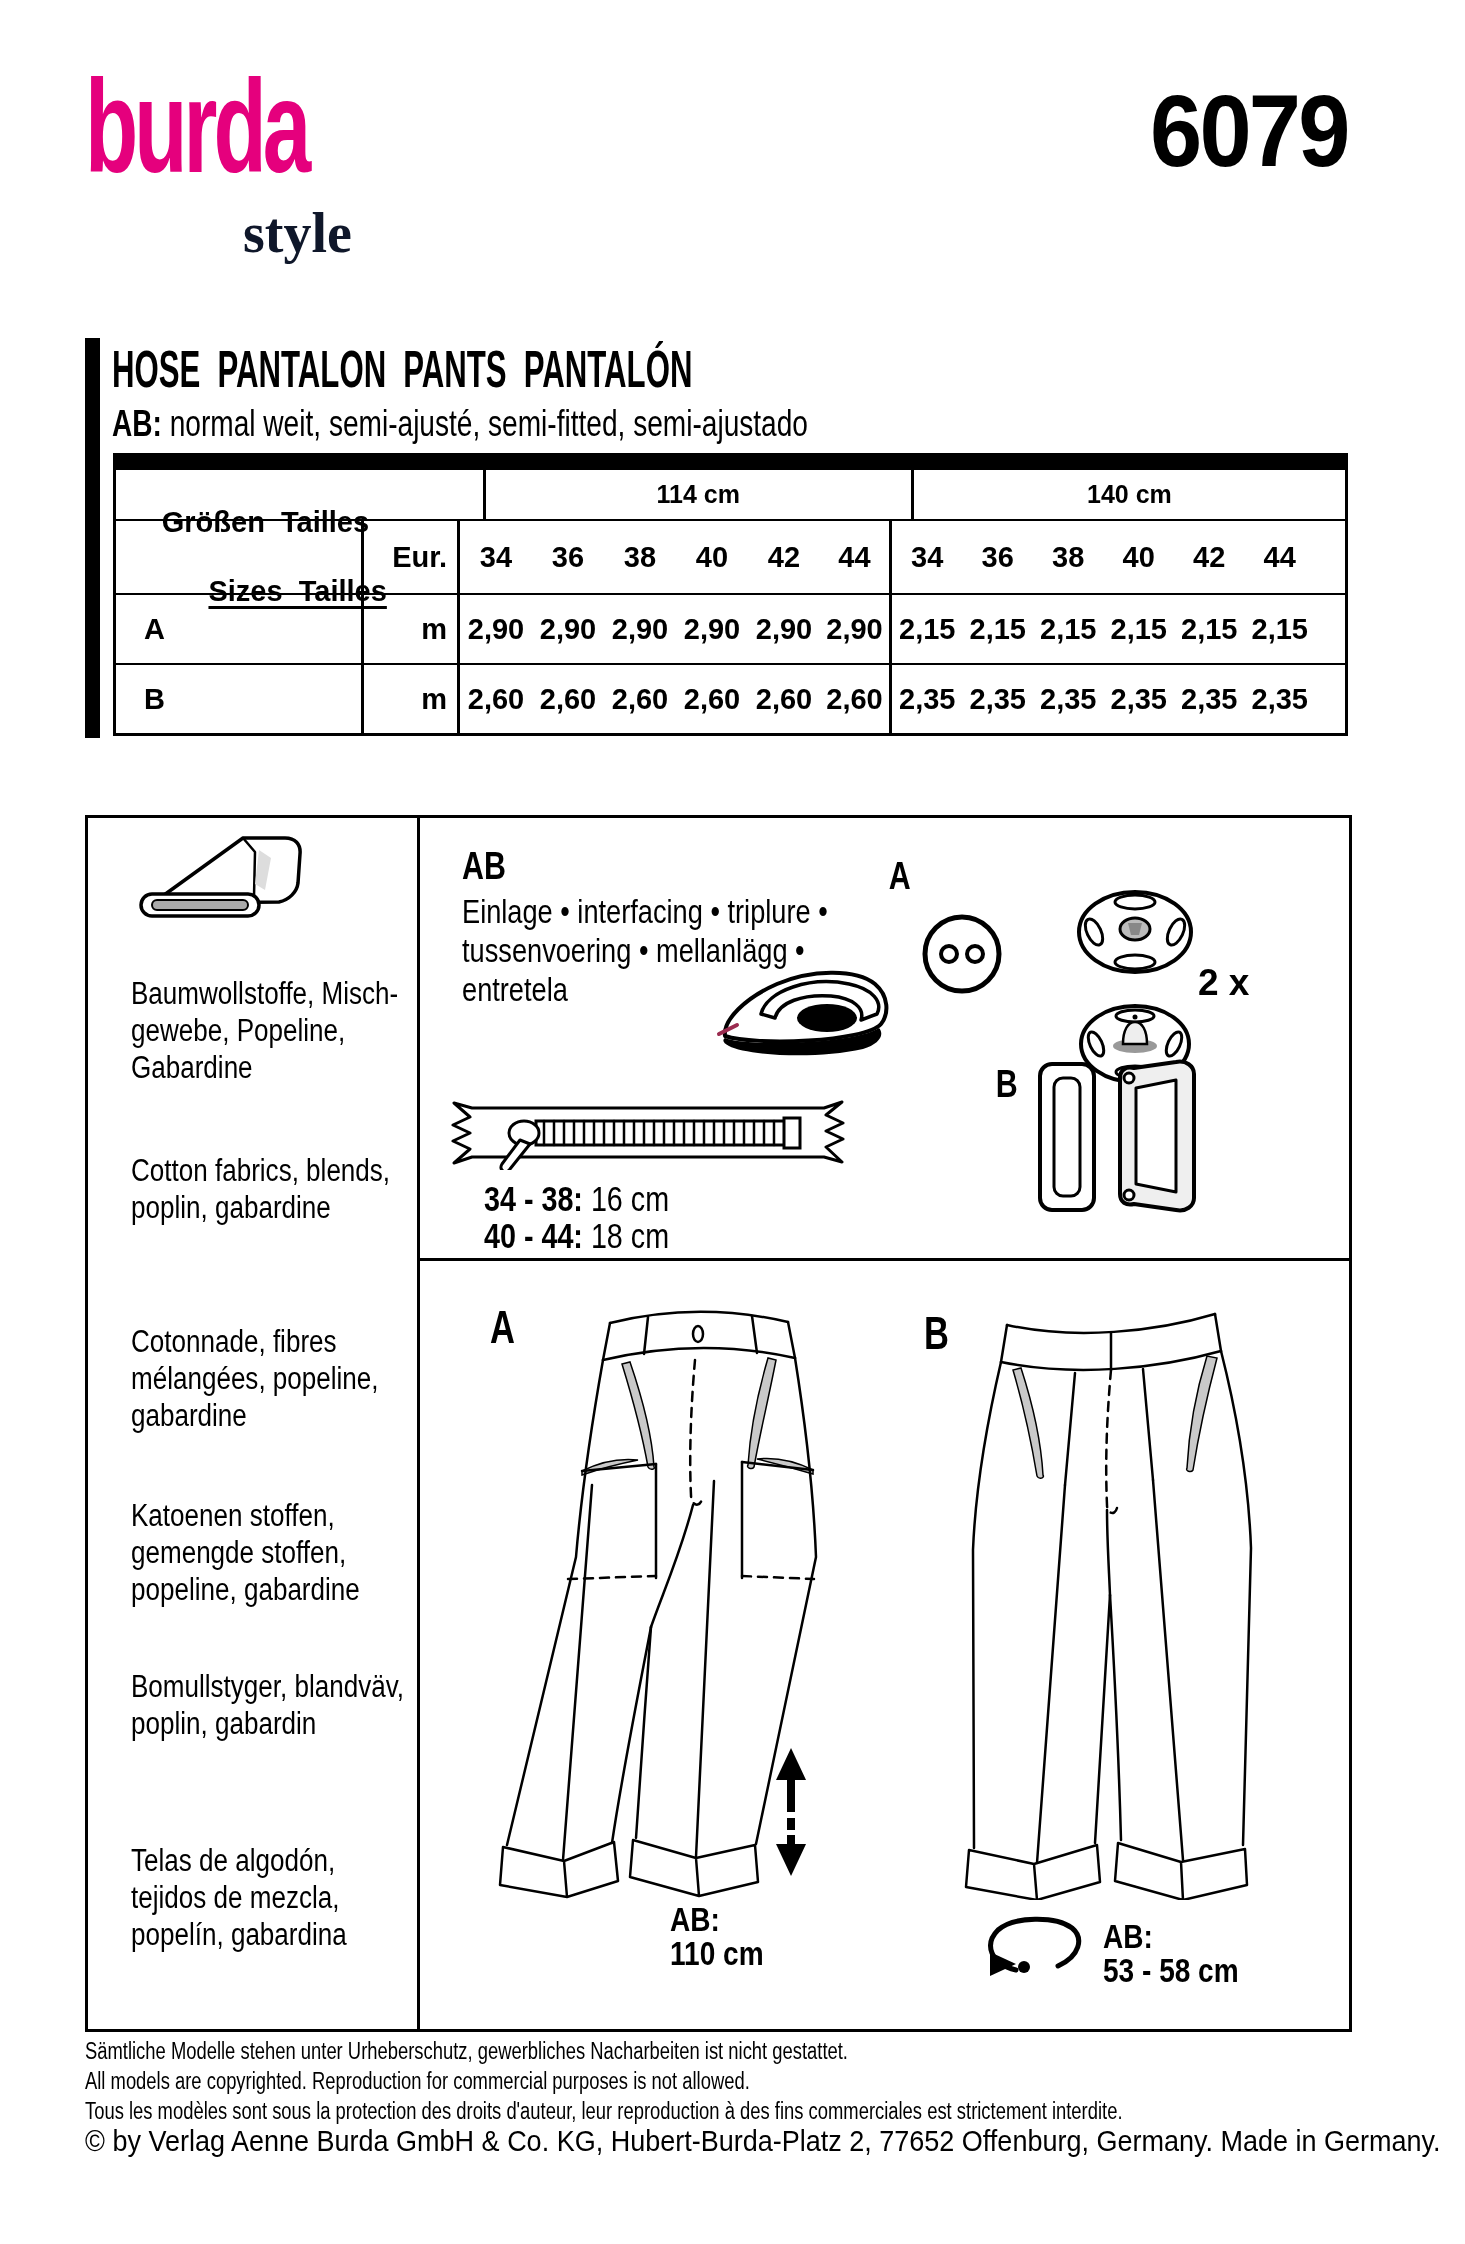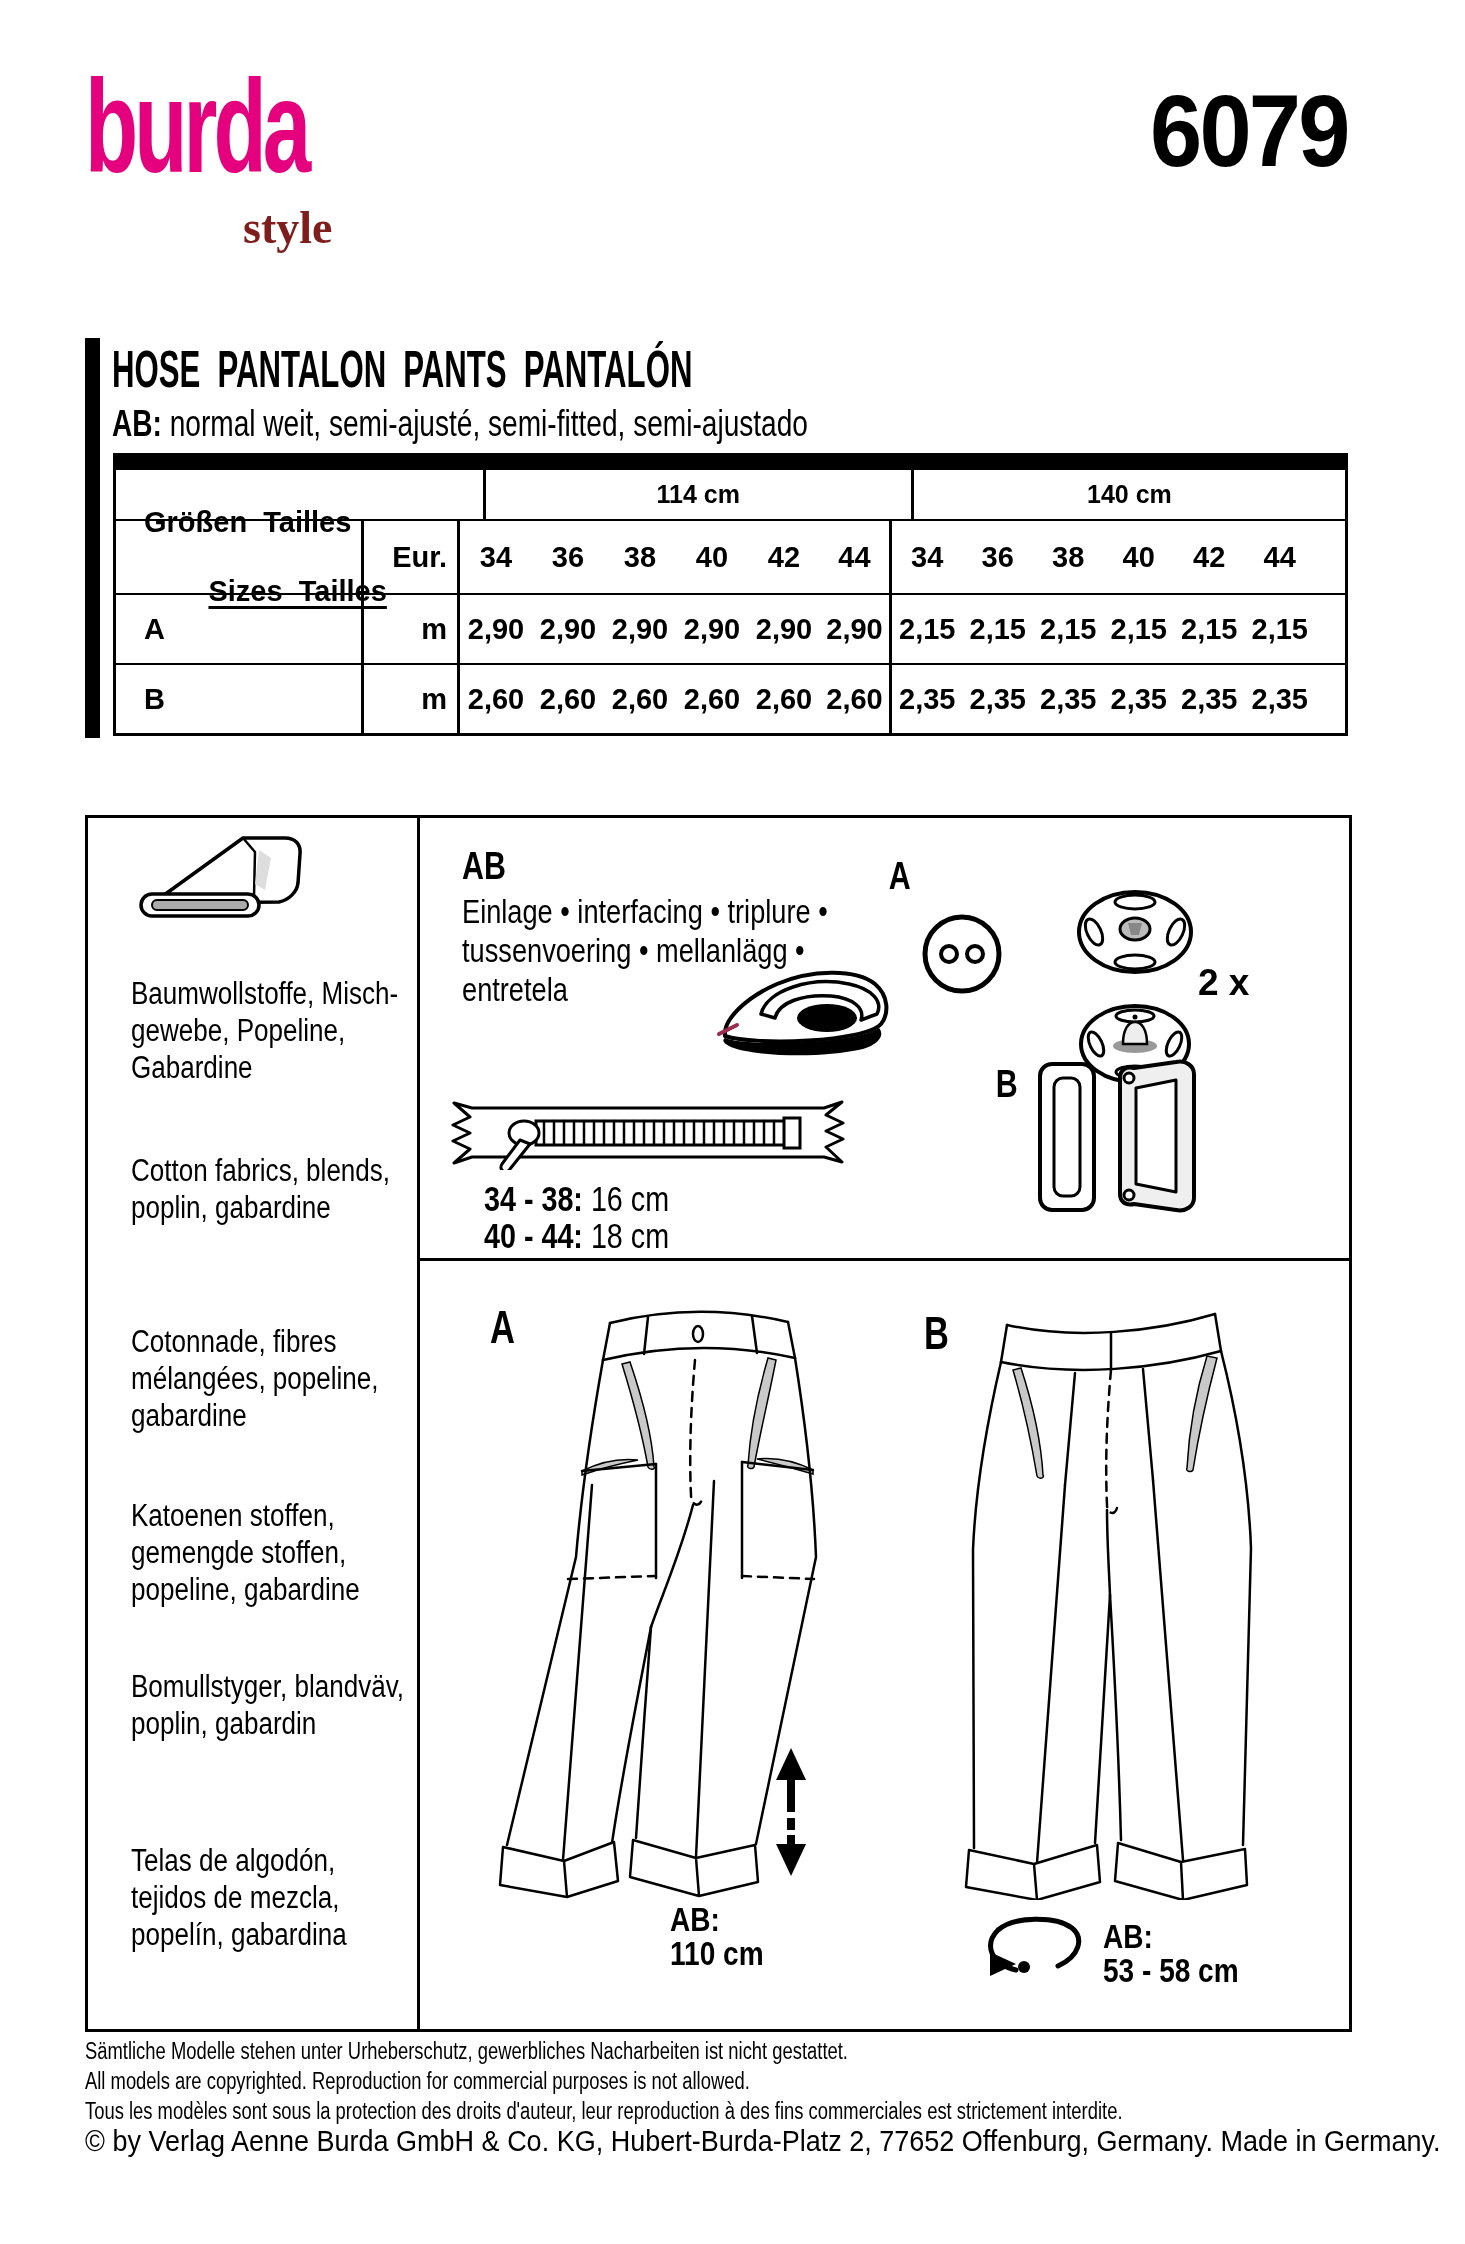--- a/index.html
+++ b/index.html
@@ -5,39 +5,39 @@
   html,body{margin:0;padding:0;background:#fff;}
   .page{position:relative;width:1465px;height:2244px;background:#fff;color:#000;
         font-family:"Liberation Sans",sans-serif;overflow:hidden;text-decoration:underline;}
   .abs{position:absolute;}
   .cx{transform-origin:0 0;white-space:nowrap;}
   .bold{font-weight:bold;}
   
   .logo{left:85px;top:58px;font-size:132px;font-weight:bold;letter-spacing:-6px;
         line-height:1.05;color:#e5007d;transform:scaleX(.66);}
   .logosub{left:243px;top:205px;font-family:"Liberation Serif",serif;font-weight:bold;
-        font-size:46px;color:#7f1d1d;line-height:1;}
+        font-size:56px;color:#0f172a;line-height:1;}
   .patnum{left:1150px;top:80px;font-size:102px;font-weight:bold;letter-spacing:-3px;
         line-height:1;transform:scaleX(.92);}
   
   .titlebar{left:85px;top:338px;width:15px;height:400px;background:#000;}
   .title{left:112px;top:341px;font-size:52px;font-weight:bold;line-height:1.1;
         word-spacing:14px;transform:scaleX(.60);}
   .subtitle{left:112px;top:404px;font-size:36px;line-height:1.1;transform:scaleX(.78);}
   
   .ftable{left:113px;top:453px;width:1235px;border:3px solid #000;box-sizing:border-box;
         font-size:29px;font-weight:bold;}
   .tbar{height:14px;background:#000;}
   .tr{display:flex;box-sizing:border-box;}
   .tr.b{border-top:2px solid #000;}
   .td{display:flex;align-items:center;justify-content:center;box-sizing:border-box;}
   .td.l{justify-content:flex-start;padding-left:28px;}
   .td.r{justify-content:flex-end;padding-right:10px;}
   .td.br{border-right:3px solid #000;}
-  .w-label{width:248px;}.w-eur{width:96px;}.w-s114{width:72px;}.w-s140{width:70.5px;}
+  .w-label{width:248px;text-align:center;}.w-eur{width:96px;}.w-s114{width:72px;}.w-s140{width:70.5px;}
   .w-merged{width:373px;}.w-g114{width:432px;}.w-g140{width:435px;}
   .h-head{height:49px;font-size:25px;}
   .h-sizes{height:74px;}
   .h-view{height:70px;}
   .sizelbl{line-height:1.2;white-space:pre;}
   .underl{text-decoration:underline;text-decoration-thickness:3px;text-underline-offset:5px;}
   
   .mbox{left:85px;top:815px;width:1267px;height:1217px;border:3px solid #000;box-sizing:border-box;}
   .vdiv{left:417px;top:815px;width:3px;height:1217px;background:#000;}
   .hdiv{left:417px;top:1258px;width:935px;height:3px;background:#000;}

